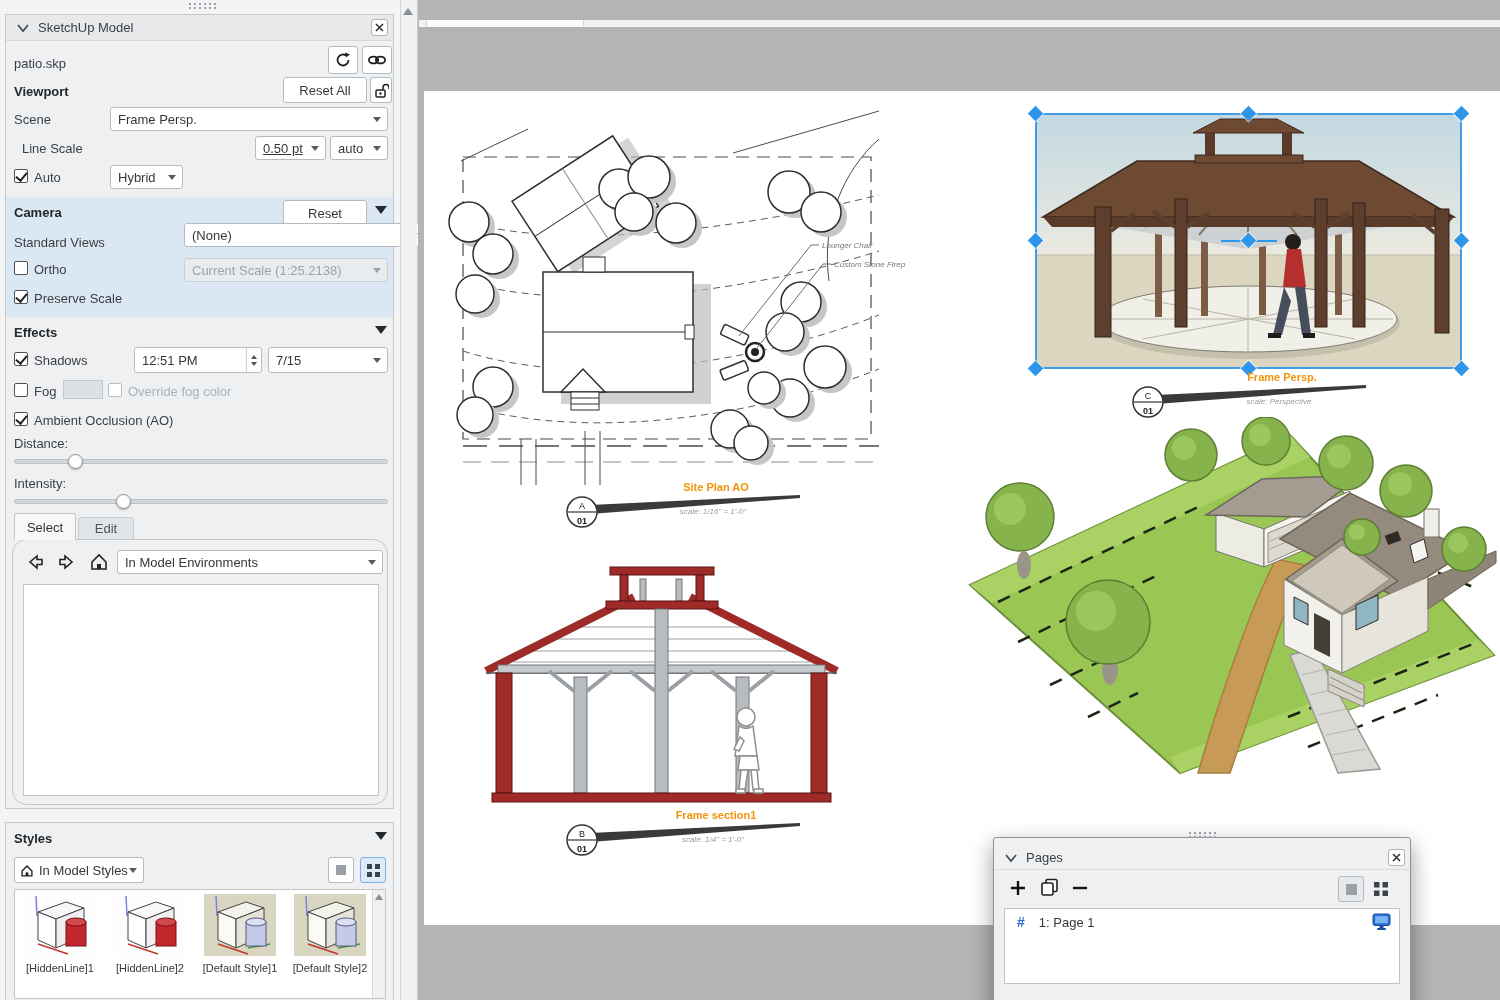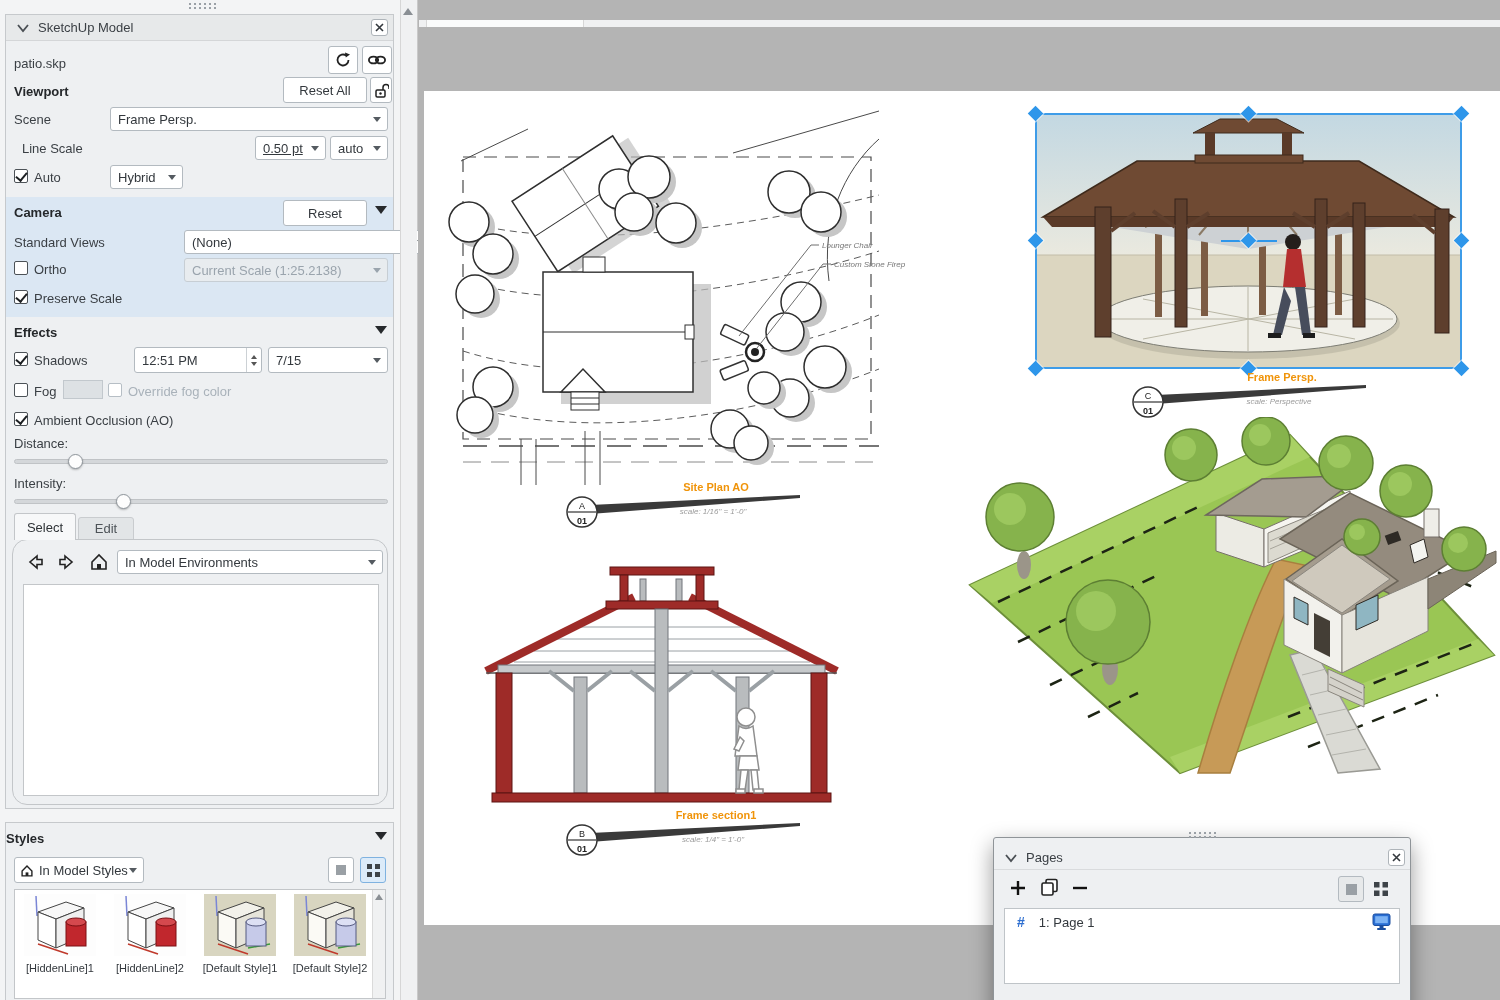--- a/index.html
+++ b/index.html
@@ -143,21 +143,21 @@
     <div class="select" style="left:104px; top:150px; width:73px; height:24px;">
         <span>Hybrid</span>
       </div>
 
     <div class="abs" style="left:0; top:182px; width:387px; height:120px; background:#dbe7f3;">
       <span class="lbl bold" style="left:8px; top:8px;">Camera</span>
       <div class="btn" style="left:277px; top:3px; width:84px; height:26px;">Reset</div>
       <div class="collapse-tri" style="left:369px; top:9px;"></div>
 
       <span class="lbl" style="left:8px; top:38px;">Standard Views</span>
-      <div class="select" style="left:178px; top:33px; width:241px; height:24px;">
+      <div class="select" style="left:178px; top:26px; width:241px; height:24px;">
           <span>(None)</span>
         </div>
 
       <div class="cb" style="left:8px; top:64px;"></div>
       <span class="lbl" style="left:28px; top:65px;">Ortho</span>
       <div class="select disabled" style="left:178px; top:61px; width:204px; height:24px;">
           <span>Current Scale (1:25.2138)</span>
         </div>
 
       <div class="cb checked" style="left:8px; top:93px;"></div>
@@ -216,21 +216,21 @@
         <rect x="8" y="12" width="4" height="5" fill="#222"></rect>
       </svg>
       <div class="select" style="left:104px; top:10px; width:266px; height:24px;">
           <span>In Model Environments</span>
         </div>
       <div class="abs" style="left:10px; top:44px; width:356px; height:212px; background:#fff; border:1px solid #c3c6c9;"></div>
     </div>
   </div>
 
   <div class="panel" style="left:5px; top:822px; width:389px; height:178px; border-bottom:none;">
-    <span class="lbl bold" style="left:0; top:8px;text-align:right;">Styles</span>
+    <span class="lbl bold" style="left:8px; top:8px;text-align:right;">Styles</span>
     <div class="collapse-tri" style="left:369px; top:9px;"></div>
 
     <div class="select" style="left:8px; top:34px; width:130px; height:26px; padding-left:24px;">
       <svg class="abs" style="left:5px; top:6px;" width="14" height="14" viewBox="0 0 20 20">
         <path d="M3,10 L10,3 L17,10 V17 H3 Z" fill="none" stroke="#222" stroke-width="2"></path>
         <rect x="8" y="12" width="4" height="5" fill="#222"></rect>
       </svg>
       <span>In Model Styles</span>
     </div>
     <div class="icon-btn" style="left:322px; top:34px; width:26px; height:26px;">

